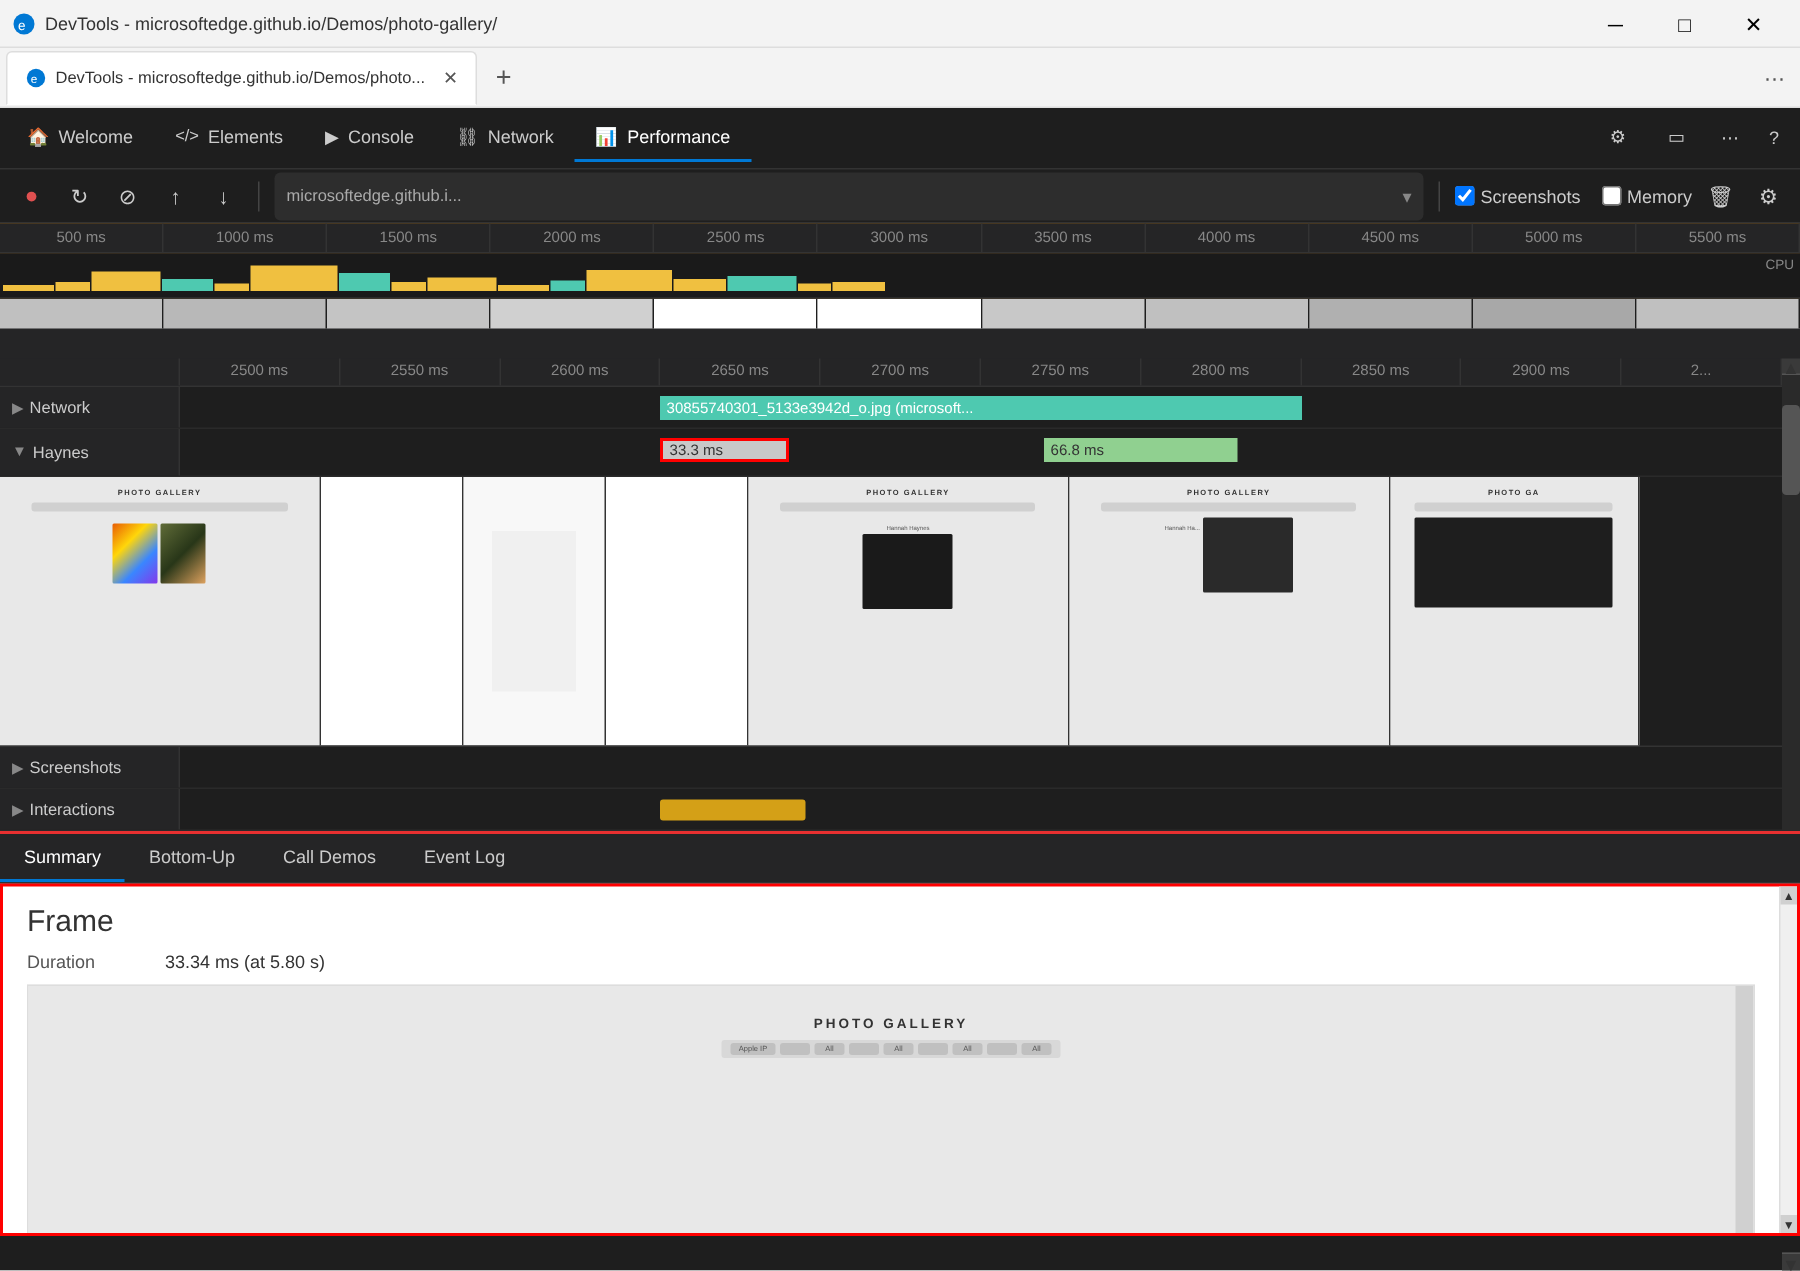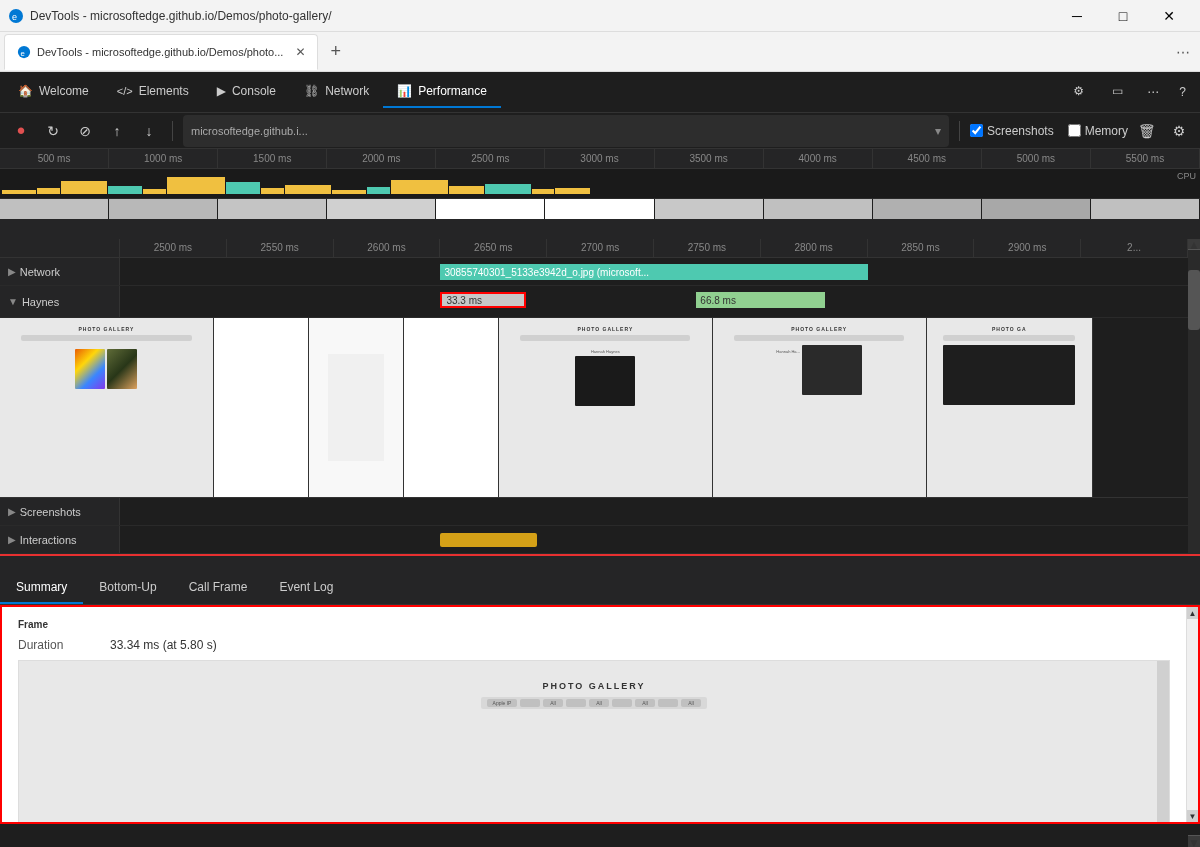--- a/index.html
+++ b/index.html
@@ -160,30 +160,30 @@
 
     
     .ss-blank { background: #fff; }
 
     
     .bottom-tabs {
       display: flex; background: #252526; border-bottom: 1px solid #333;
       border-top: 2px solid #e83030;
     }
     .btab {
-      padding: 8px 16px; font-size: 12px; color: #ccc; cursor: pointer; border-bottom: 2px solid transparent; margin-top: 16px;
+      padding: 8px 16px; font-size: 12px; color: #ccc; cursor: pointer; border-bottom: 2px solid transparent;
     }
     .btab.active { color: #fff; border-bottom: 2px solid #0078d4; }
 
     
     .summary-panel {
       background: #fff; flex: 1; overflow: auto; padding: 12px 16px;
       border: 2px solid red; margin: 0;
     }
-    .summary-title { font-size: 10px; font-weight: 700; color: #333; margin-bottom: 8px; }
+    .summary-title { font-size: 20px; font-weight: 400; color: #333; margin-bottom: 8px; }
     .summary-row { display: flex; gap: 12px; font-size: 12px; color: #333; margin-bottom: 8px; }
     .summary-label { color: #555; min-width: 80px; }
     .summary-value { color: #333; }
 
     
     .frame-preview {
       background: #f0f0f0; border: 1px solid #ddd; position: relative;
       height: 180px; margin: 0; overflow: hidden;
     }
     .frame-preview-inner {
@@ -491,21 +491,21 @@
           <div class="scroll-thumb"></div>
           <div style="position:absolute;bottom:0;width:12px;height:12px;background:#3a3a3a;border-top:1px solid #555;cursor:pointer;">▼</div>
         </div>
       </div>
 
       <div class="bottom-section">
 
         <div class="bottom-tabs">
           <div class="btab active">Summary</div>
           <div class="btab">Bottom-Up</div>
-          <div class="btab">Call Frame</div>
+          <div class="btab">Call Demos</div>
           <div class="btab">Event Log</div>
         </div>
 
         <div style="display:flex;flex-direction:row;flex:1;overflow:hidden;border:2px solid red;">
           <div class="summary-panel" style="border:none;">
             <div class="summary-title">Frame</div>
             <div class="summary-row">
               <span class="summary-label">Duration</span>
               <span class="summary-value">33.34 ms (at 5.80 s)</span>
             </div>

